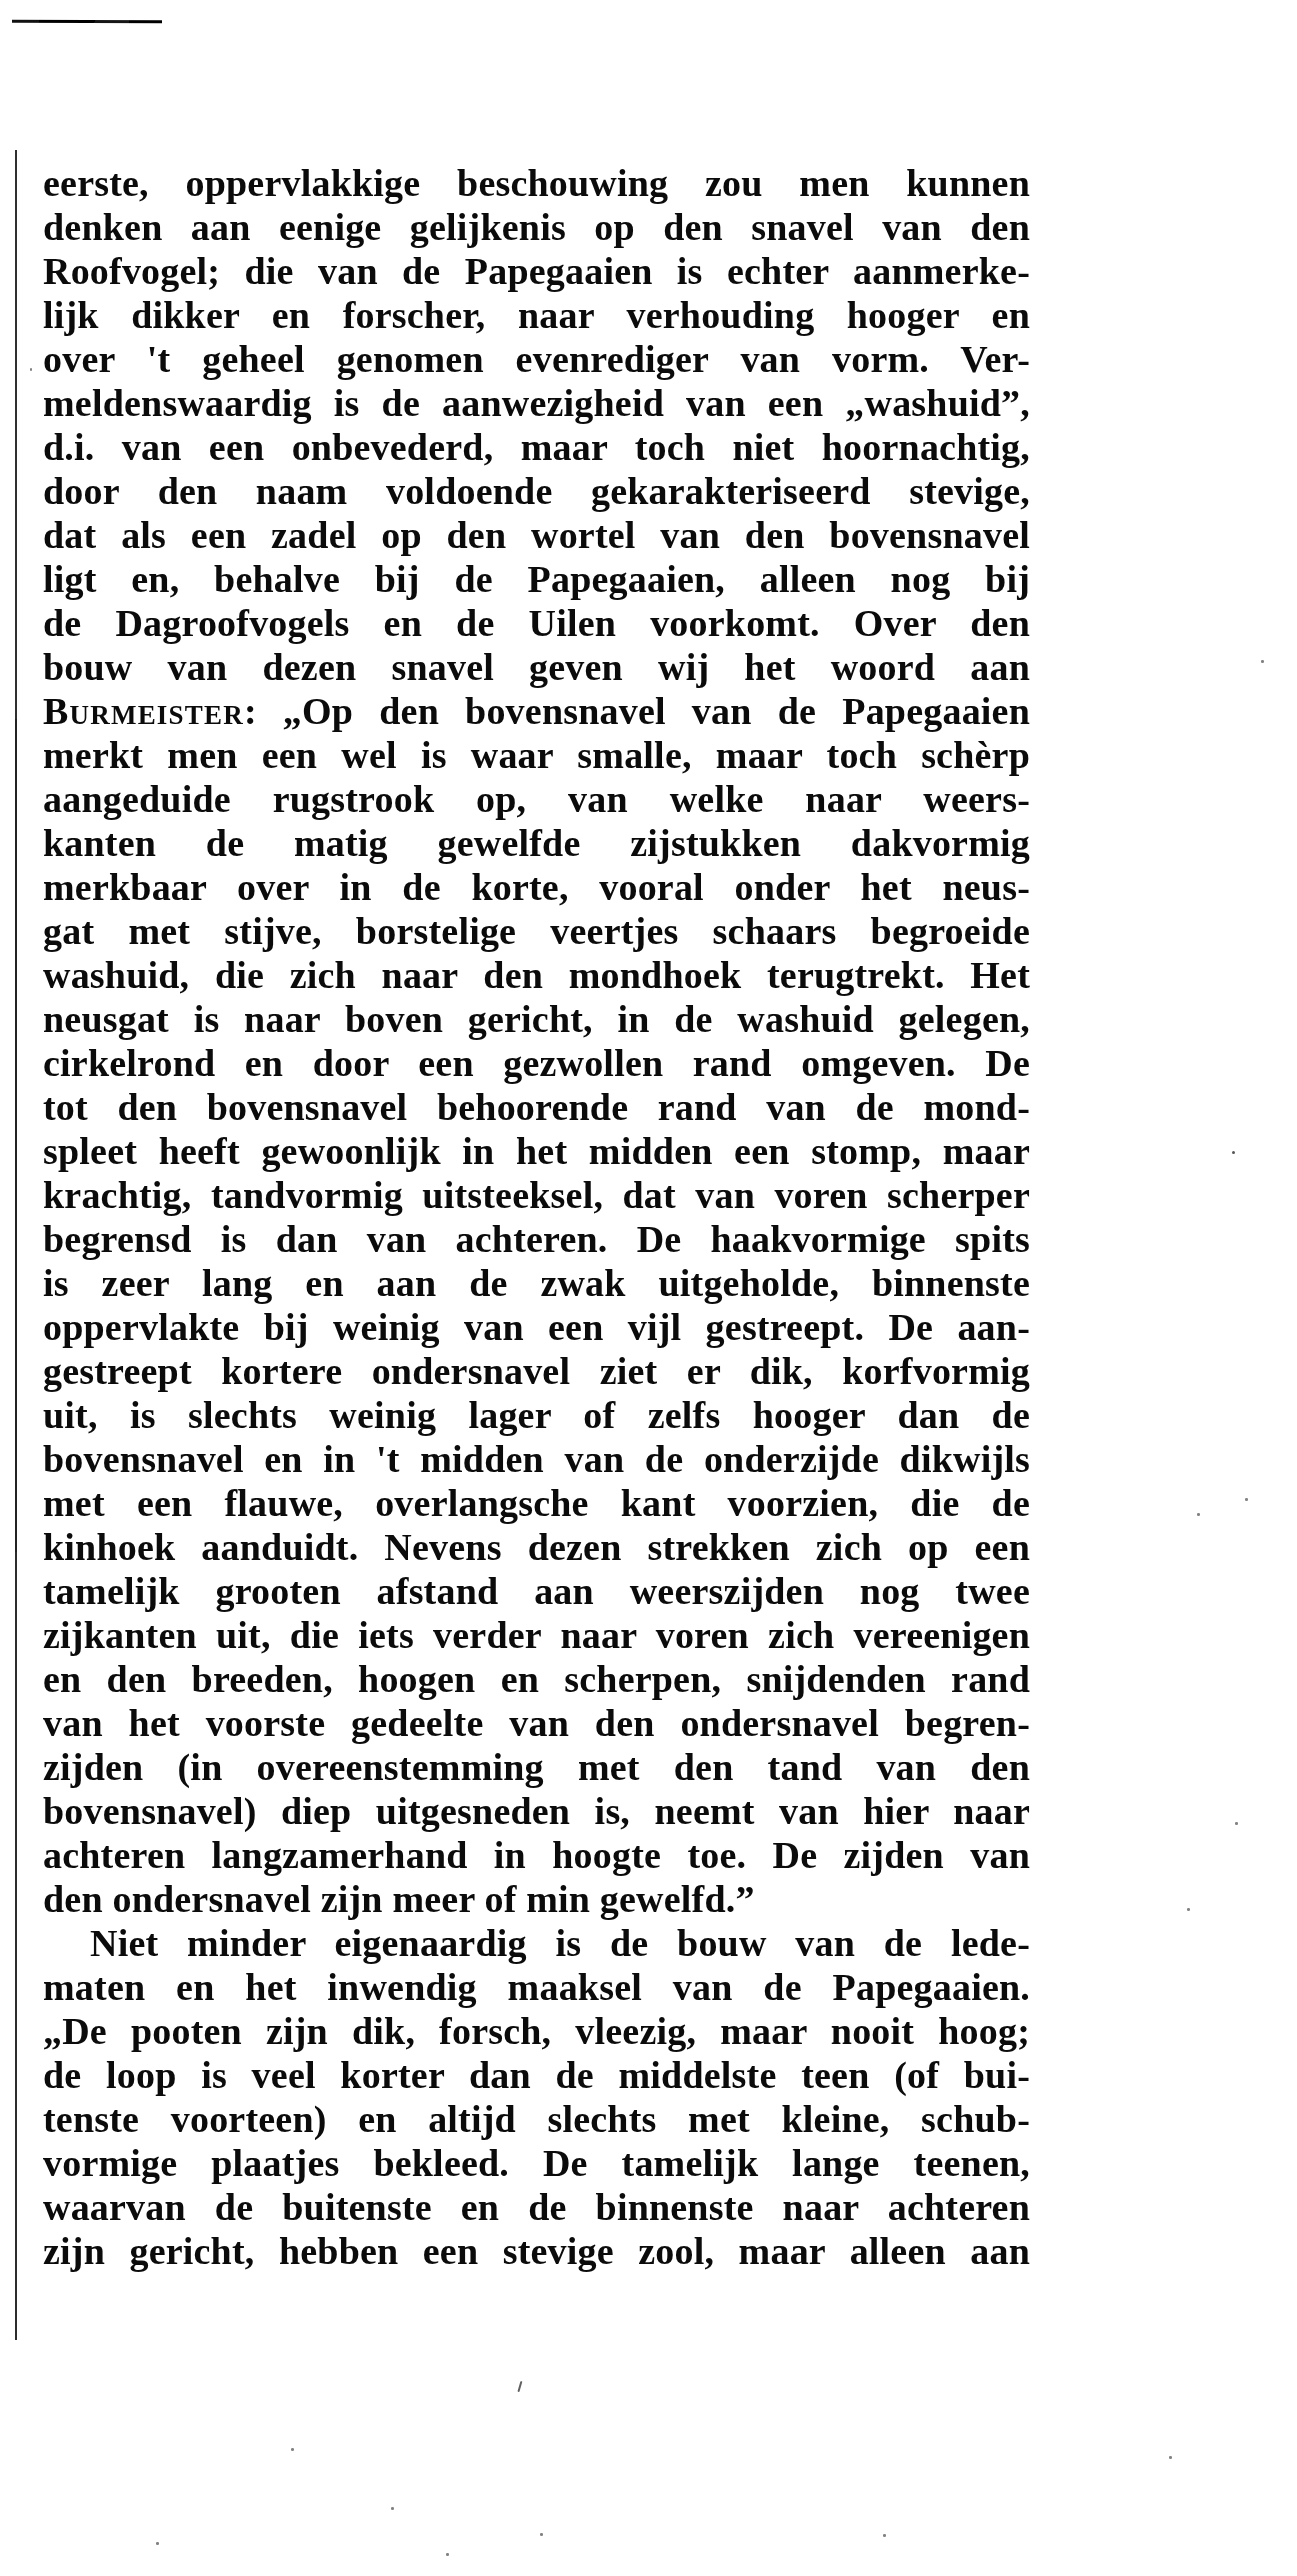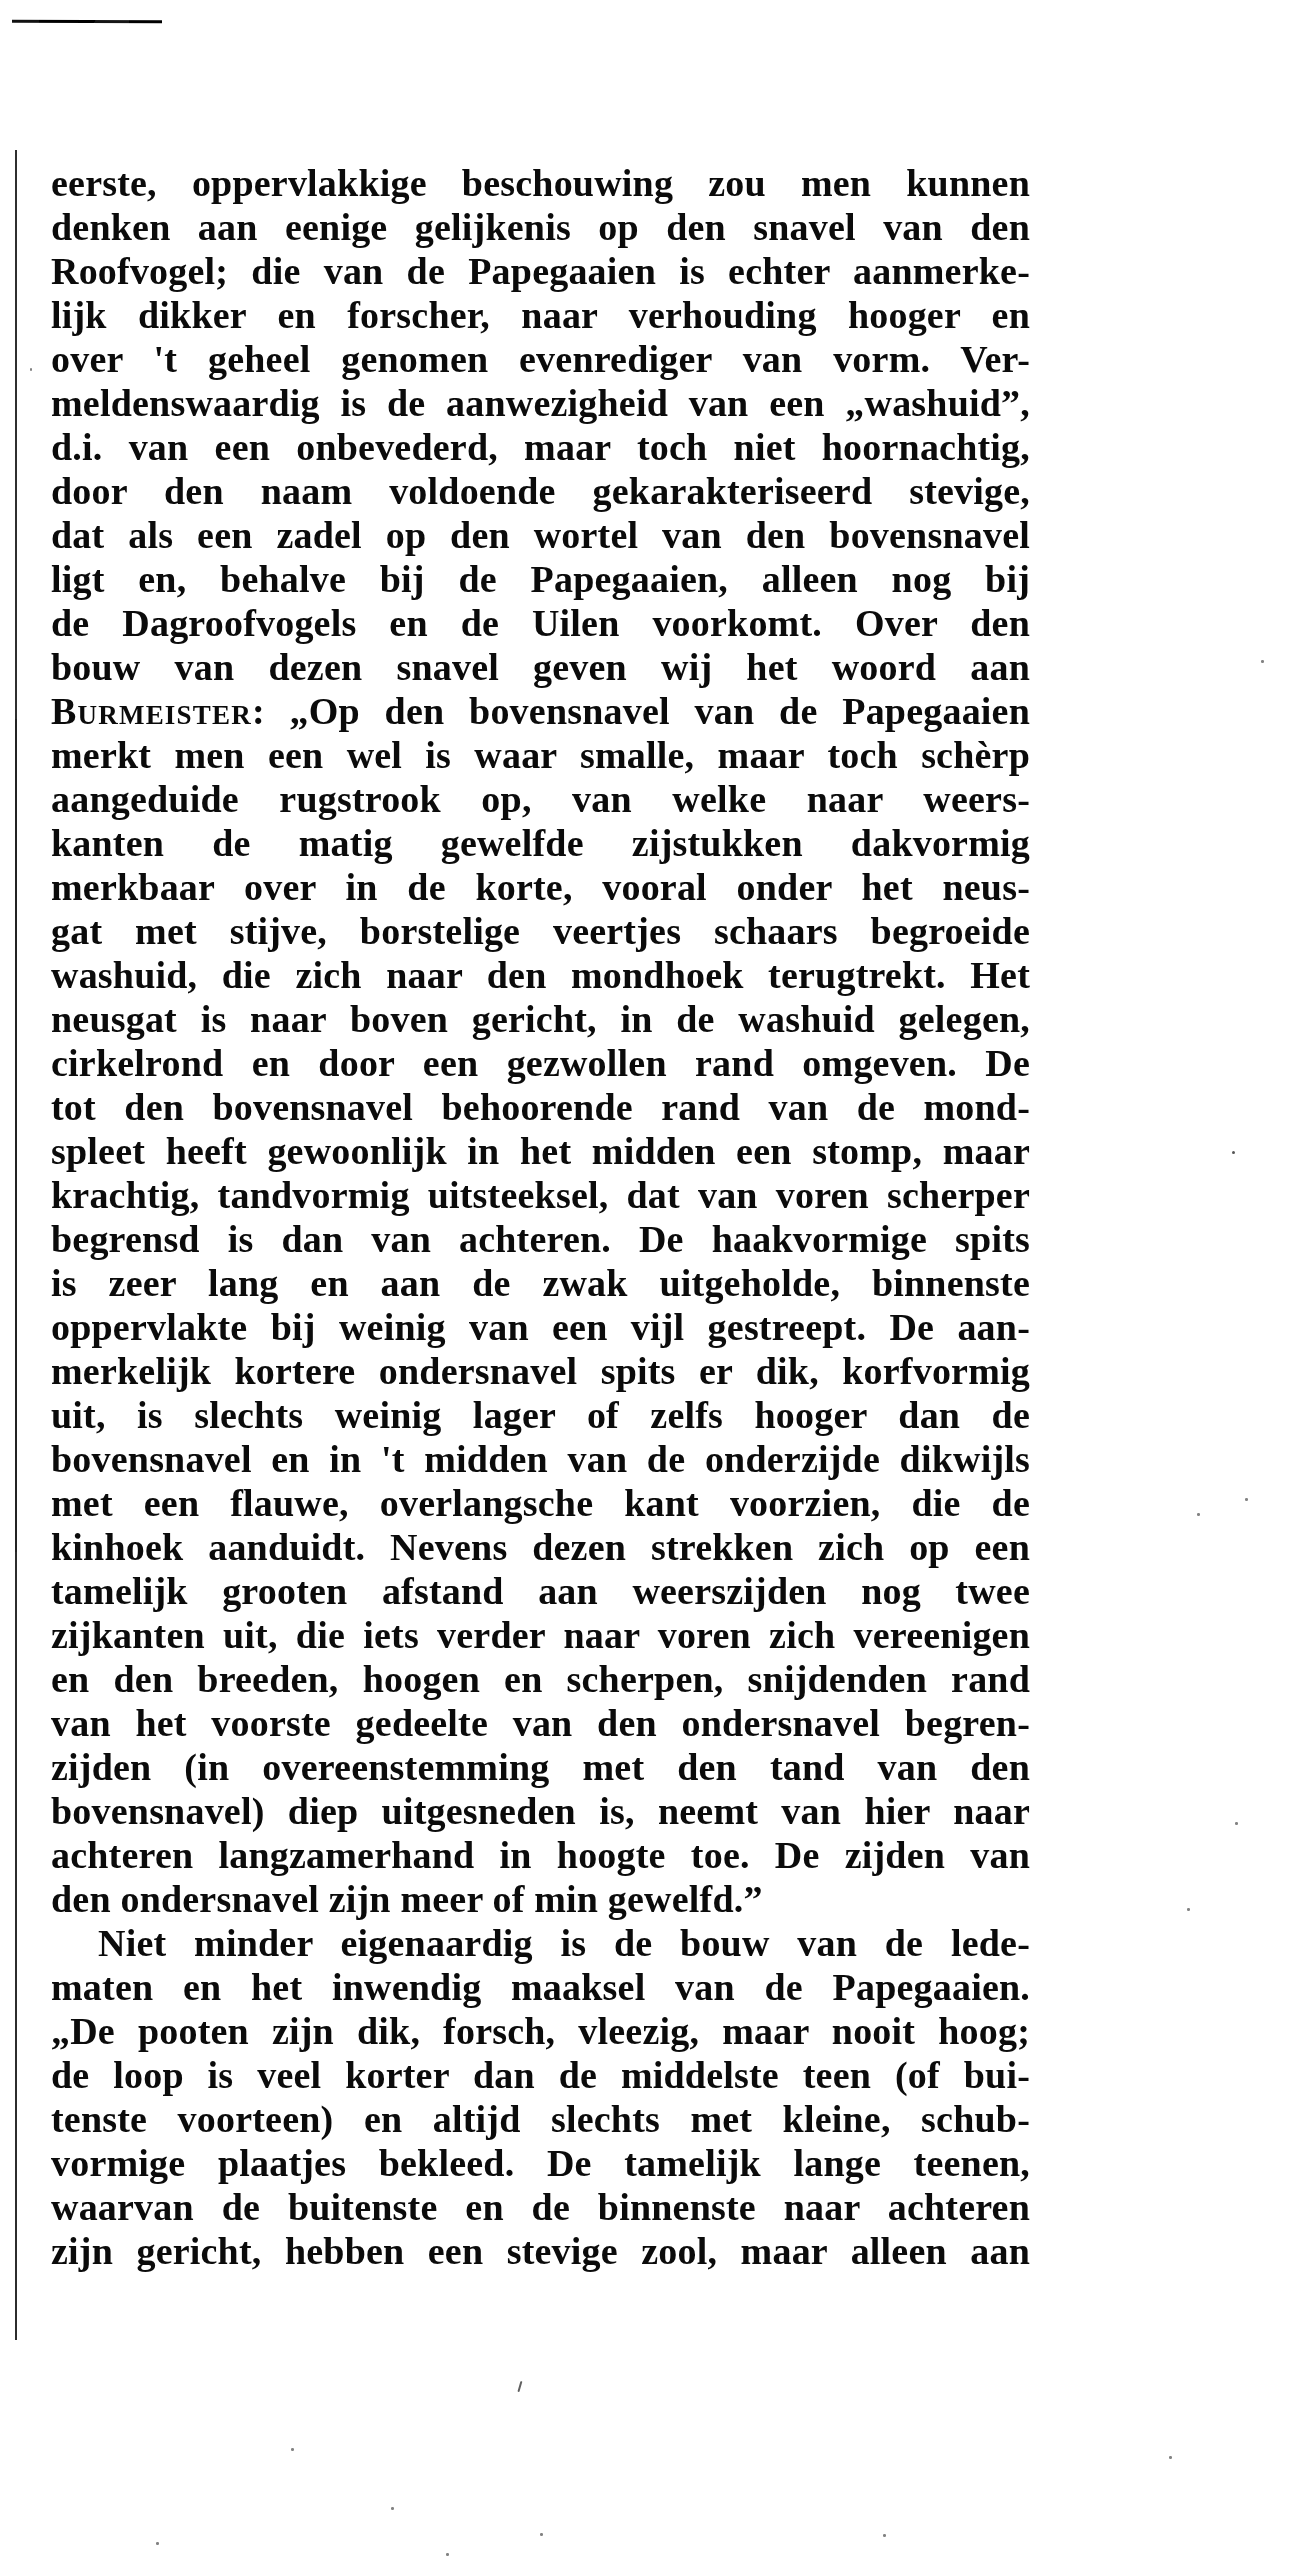--- a/index.html
+++ b/index.html
@@ -36,21 +36,20 @@
     font-size:38px;
     line-height:44px;
     font-weight:bold;
     letter-spacing:0.2px;
   }
   .line{
     text-align:justify;
     text-align-last:justify;
     height:44px;
     white-space:normal;
-    margin-left:8px;
   }
   .line.indent{ padding-left:47px; }
   .line.last{ text-align-last:left; }
   .sc{ font-variant:small-caps; letter-spacing:1.2px; }
   .speck{
     position:absolute;
     width:3.3px;height:3.3px;
     background:#1c1c1c;
     border-radius:50%;
     opacity:.75;
@@ -91,21 +90,21 @@
       <div class="line">gat met stijve, borstelige veertjes schaars begroeide</div>
       <div class="line">washuid, die zich naar den mondhoek terugtrekt. Het</div>
       <div class="line">neusgat is naar boven gericht, in de washuid gelegen,</div>
       <div class="line">cirkelrond en door een gezwollen rand omgeven. De</div>
       <div class="line">tot den bovensnavel behoorende rand van de mond-</div>
       <div class="line">spleet heeft gewoonlijk in het midden een stomp, maar</div>
       <div class="line">krachtig, tandvormig uitsteeksel, dat van voren scherper</div>
       <div class="line">begrensd is dan van achteren. De haakvormige spits</div>
       <div class="line">is zeer lang en aan de zwak uitgeholde, binnenste</div>
       <div class="line">oppervlakte bij weinig van een vijl gestreept. De aan-</div>
-      <div class="line">merkelijk kortere ondersnavel spits er dik, korfvormig</div>
+      <div class="line">gestreept kortere ondersnavel ziet er dik, korfvormig</div>
       <div class="line">uit, is slechts weinig lager of zelfs hooger dan de</div>
       <div class="line">bovensnavel en in 't midden van de onderzijde dikwijls</div>
       <div class="line">met een flauwe, overlangsche kant voorzien, die de</div>
       <div class="line">kinhoek aanduidt. Nevens dezen strekken zich op een</div>
       <div class="line">tamelijk grooten afstand aan weerszijden nog twee</div>
       <div class="line">zijkanten uit, die iets verder naar voren zich vereenigen</div>
       <div class="line">en den breeden, hoogen en scherpen, snijdenden rand</div>
       <div class="line">van het voorste gedeelte van den ondersnavel begren-</div>
       <div class="line">zijden (in overeenstemming met den tand van den</div>
       <div class="line">bovensnavel) diep uitgesneden is, neemt van hier naar</div>

